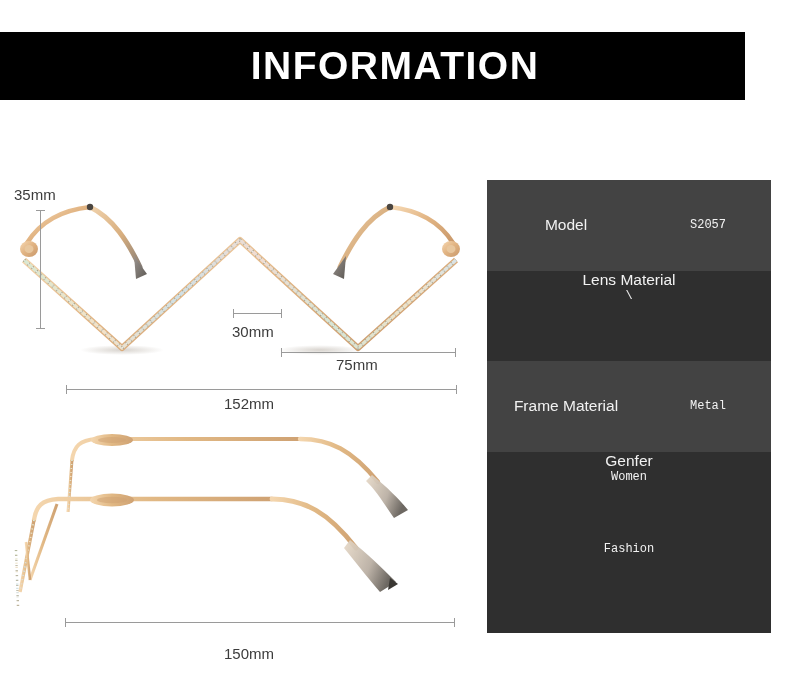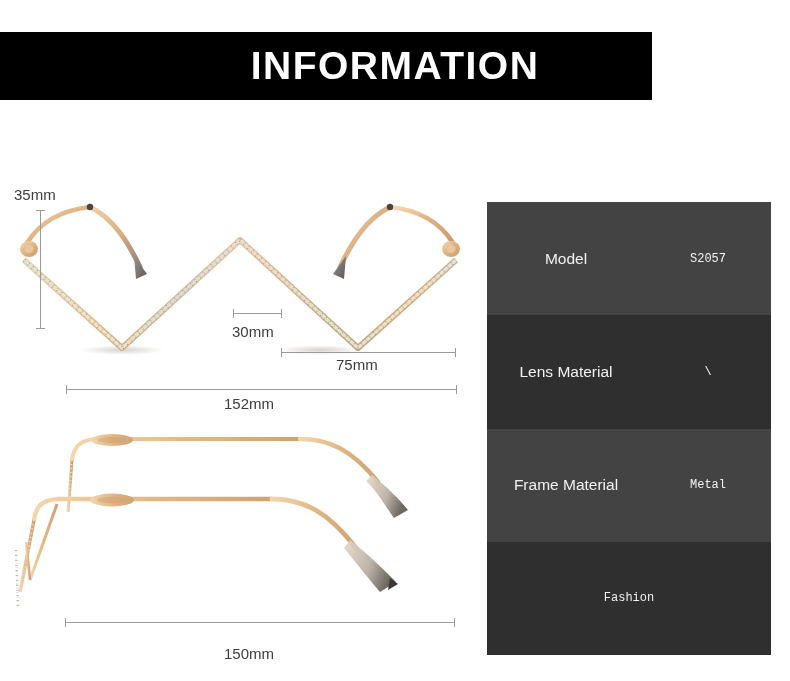--- a/index.html
+++ b/index.html
@@ -13,21 +13,21 @@
     font-family: "Liberation Sans", sans-serif;
     overflow: hidden;
     position: relative;
   }
 
   
   #header-banner {
     position: absolute;
     left: 0;
     top: 32px;
-    width: 652px;
+    width: 745px;
     height: 68px;
     background: #000000;
   }
   #header-title {
     position: absolute;
     left: 0;
     top: 0;
     width: 790px;
     height: 68px;
     line-height: 68px;
@@ -107,29 +107,28 @@
 
   
   #spec-table {
     position: absolute;
     left: 487px;
     top: 180px;
     width: 284px;
     height: 453px;
     display: flex;
     flex-direction: column;
-    margin-top: 22px;
   }
   .spec-row {
     flex: 1 1 0;
     display: flex;
     align-items: center;
   }
   .spec-row.odd  { background: #434343; }
-  .spec-row.even { background: #2f2f2f; }
+  .spec-row.even { background: #2f2f2f; flex-direction: column; }
 
   .spec-label {
     width: 158px;
     text-align: center;
     color: #f2f2f2;
     font-size: 15.5px;
     font-family: "Liberation Sans", sans-serif;
   }
   .spec-value {
     flex: 1;
@@ -296,20 +295,24 @@
   <div class="spec-row even">
     <div class="spec-label">Lens Material</div>
     <div class="spec-value">\</div>
   </div>
 
   <div class="spec-row odd">
     <div class="spec-label">Frame Material</div>
     <div class="spec-value">Metal</div>
   </div>
 
+  <div class="spec-row even">
+    <div class="spec-label">Genfer</div>
+    <div class="spec-value">Women</div>
+  </div>
 
 
   <div class="spec-row even">
     <div class="spec-value">Fashion</div>
   </div>
 
 
 </div>
 
 </body></html>

